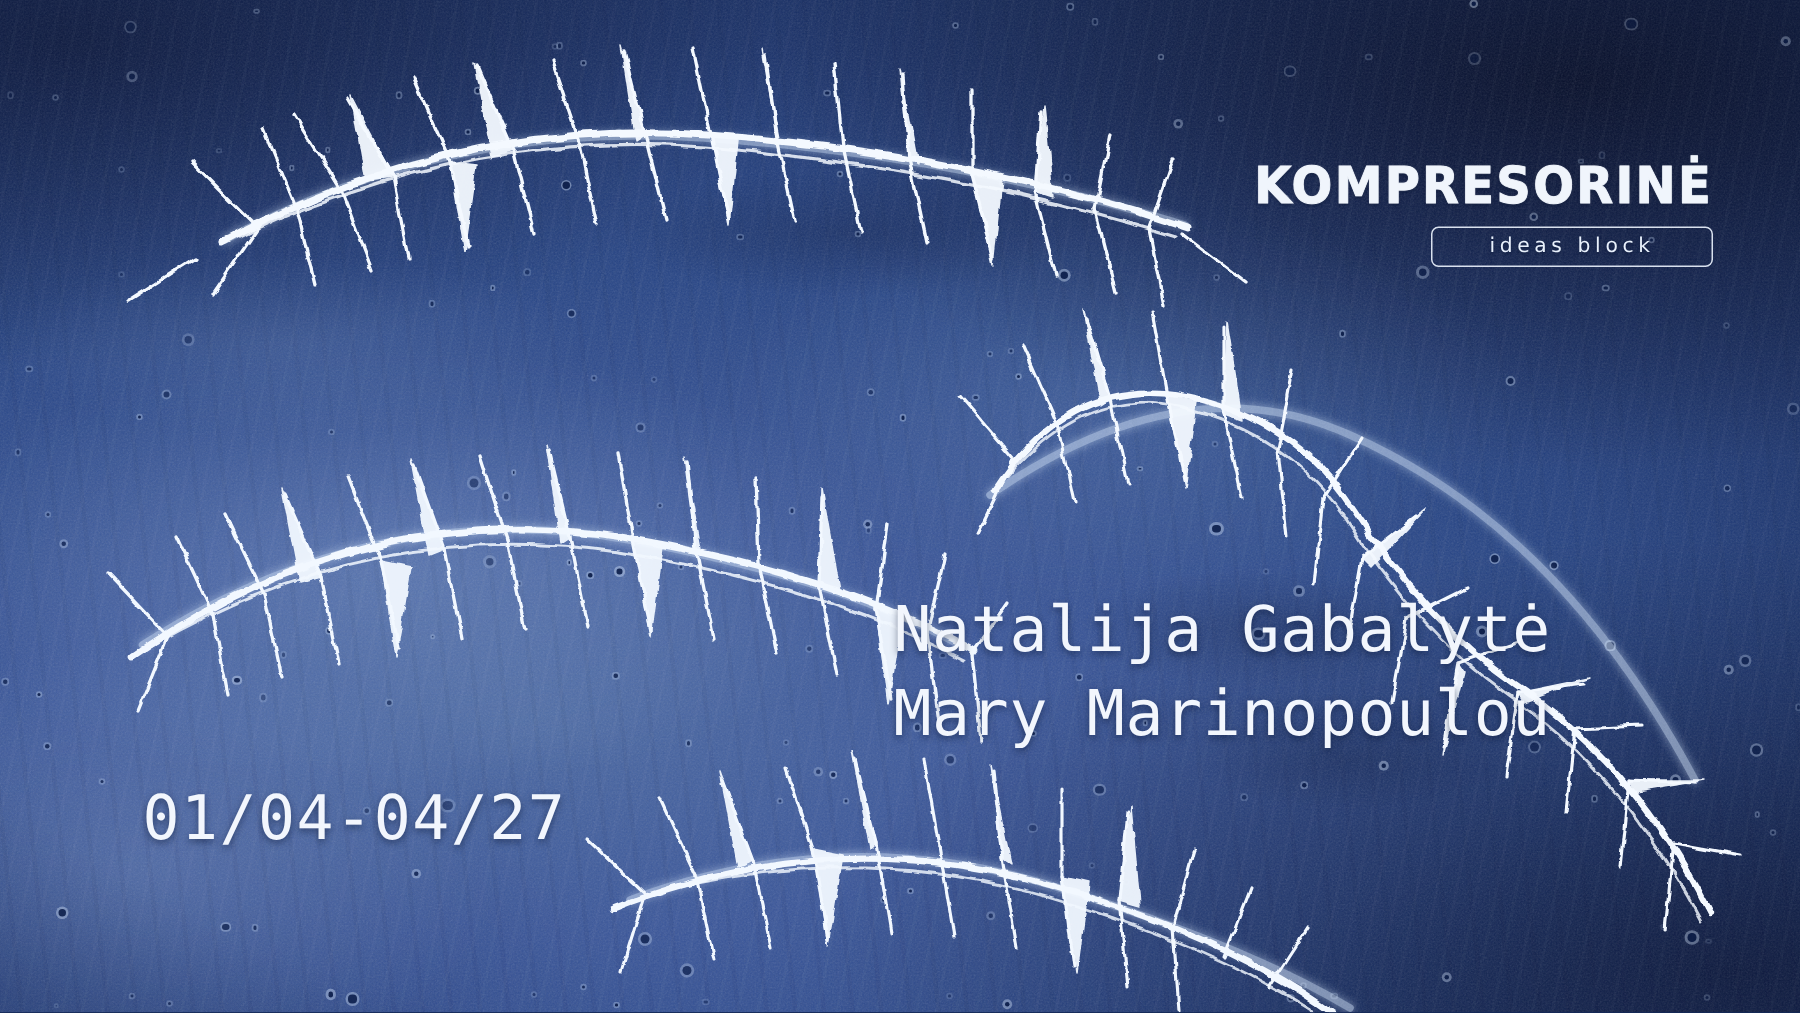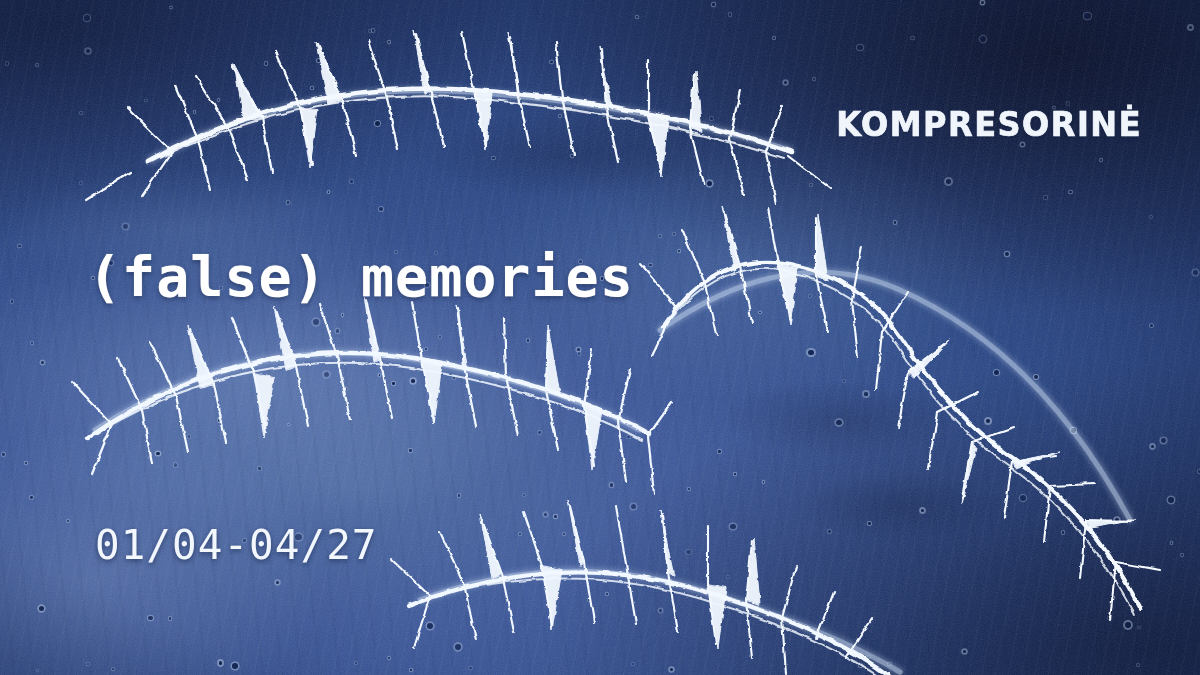--- a/index.html
+++ b/index.html
@@ -554,20 +554,24 @@
           <path d="M708,584 L718,648 L726,588 Z"></path>
         </g>
       </g>
     </svg>
   </div>
 
   <div class="text-layer">
 
     <div class="logo">
       <div class="logo-word">KOMPRESORINĖ</div>
+      <div class="logo-sub">ideas block</div>
     </div>
 
-    <div class="title">(false) memories</div>
-
+
+    <div class="artists">
+      <div>Natalija Gabalytė</div>
+      <div>Mary Marinopoulou</div>
+    </div>
 
     <div class="dates">01/04-04/27</div>
   </div>
 </div>
 
 </body></html>

